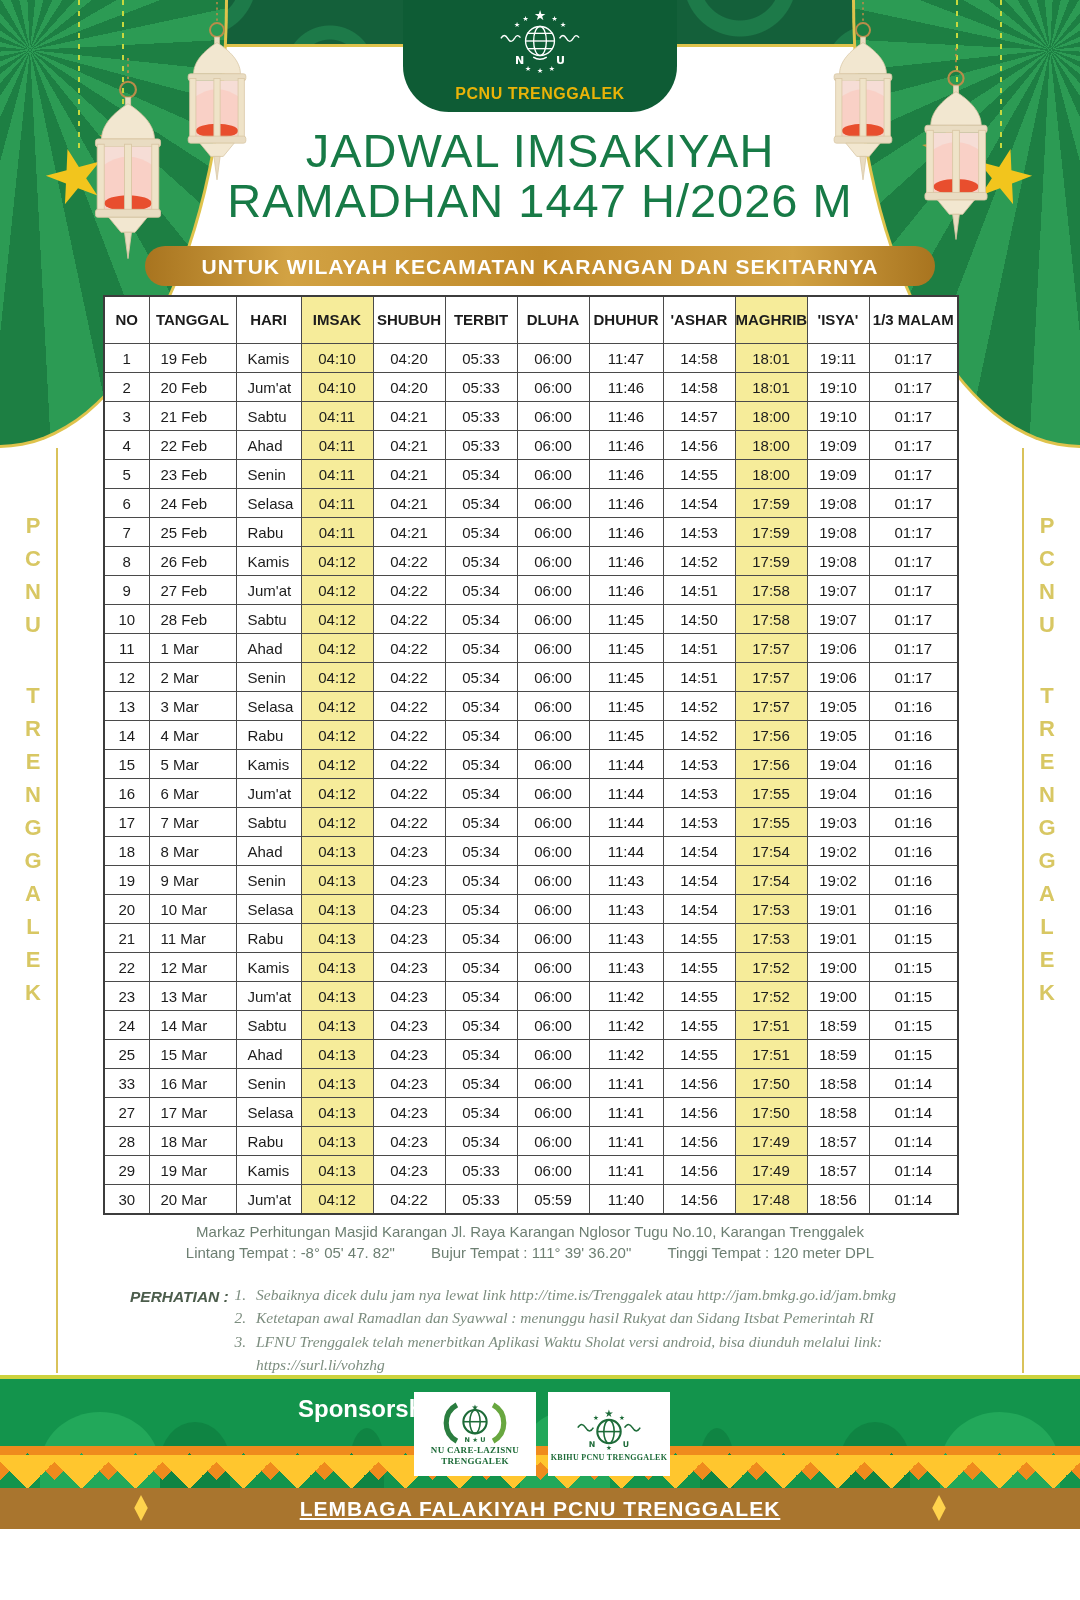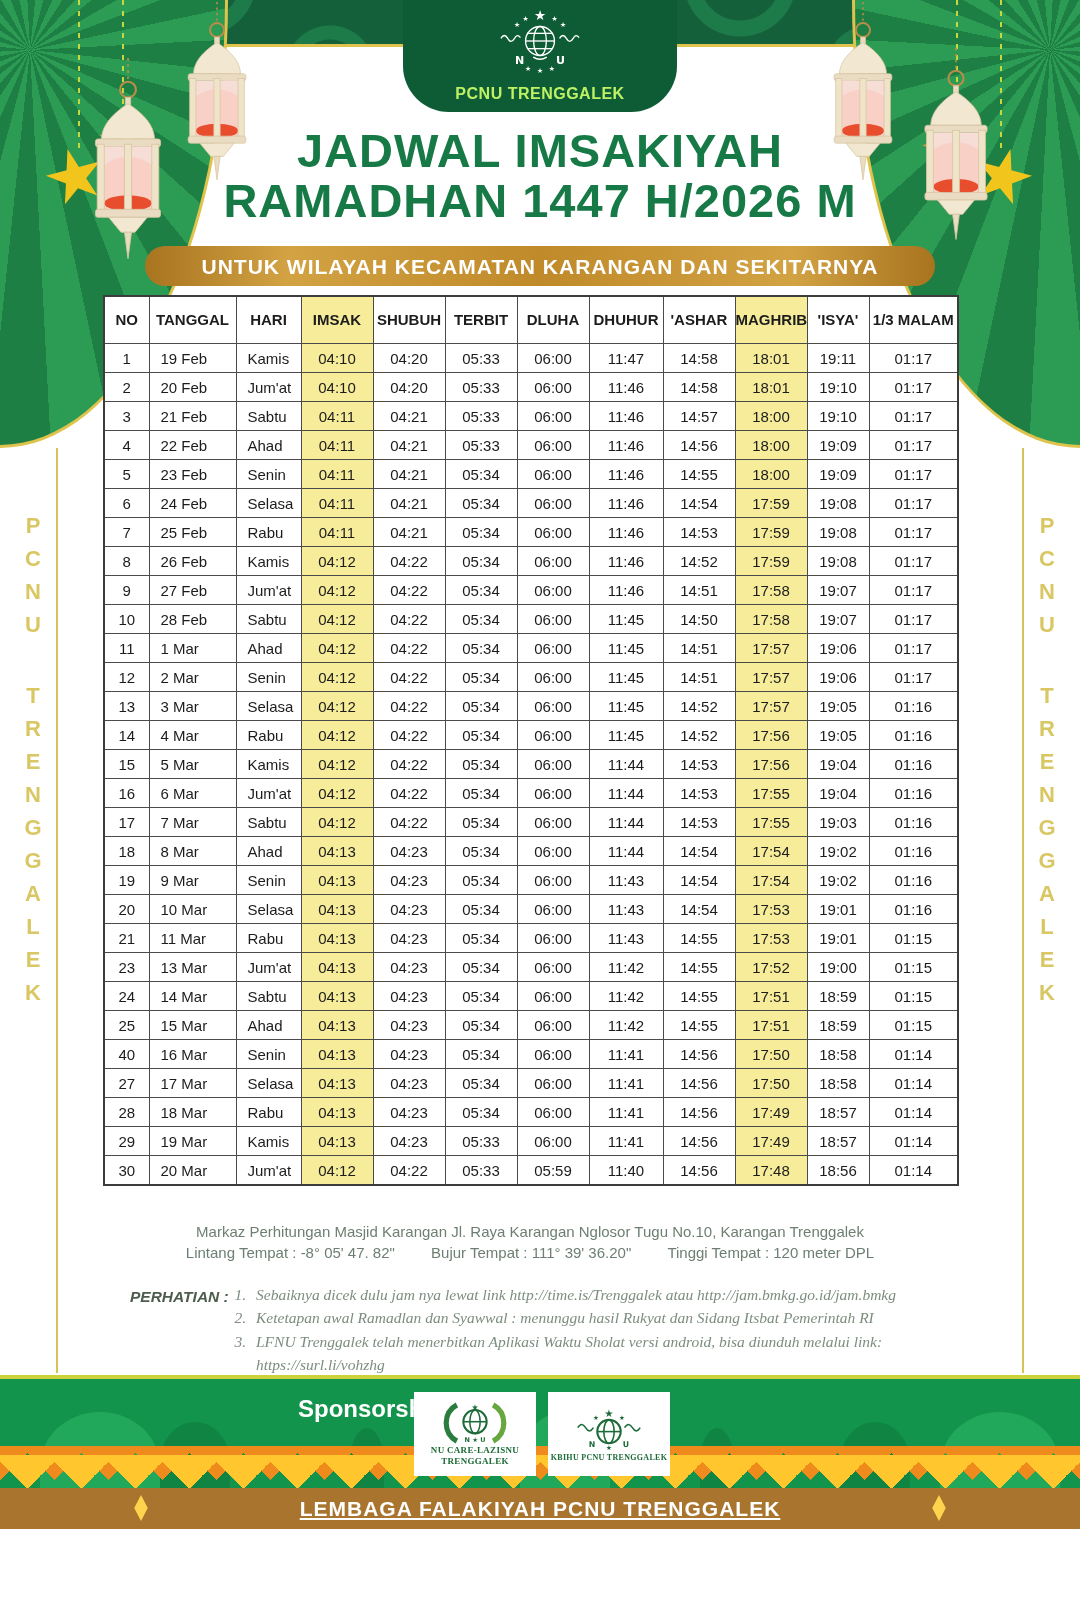--- a/index.html
+++ b/index.html
@@ -22,34 +22,34 @@
   .string{position:absolute;top:0;width:2px;z-index:5;
     background-image:repeating-linear-gradient(#c6d83f 0 5px, transparent 5px 11px);}
   .star{position:absolute;z-index:5;
     clip-path:polygon(50% 0%,61% 35%,98% 35%,68% 57%,79% 91%,50% 70%,21% 91%,32% 57%,2% 35%,39% 35%);}
 
   .lantern{position:absolute;z-index:5;}
   .lantern svg{display:block;}
 
   .badge{position:absolute;top:0;left:403px;width:274px;height:112px;background:#0e5c35;
     border-radius:0 0 46px 46px;z-index:6;text-align:center;}
-  .badge .org{position:absolute;bottom:9px;left:0;width:100%;color:#bef264;font-weight:bold;
+  .badge .org{position:absolute;bottom:9px;left:0;width:100%;color:#eab308;font-weight:bold;
     font-size:16px;letter-spacing:0.5px;}
 
   .side-line{position:absolute;top:448px;width:2px;height:925px;background:#d9c25a;z-index:2;}
   .side-line.left{left:56px;} .side-line.right{left:1022px;}
   .side-text{position:absolute;top:515px;width:42px;display:flex;flex-direction:column;align-items:center;
     color:#d8c763;font-weight:bold;font-size:22px;line-height:1;z-index:3;}
   .side-text.left{left:12px;} .side-text.right{left:1026px;}
   .side-text span{margin-bottom:11px;}
   .side-text span.word-gap{margin-top:38px;}
 
   
   .title{position:absolute;top:126px;left:110px;width:860px;text-align:center;z-index:4;
-    color:#177a46;font-weight:bold;font-size:47px;line-height:1.07;letter-spacing:1px;}
+    color:#177a46;font-weight:normal;font-size:47px;line-height:1.07;letter-spacing:1px;}
   .region{position:absolute;top:246px;left:145px;width:790px;height:40px;border-radius:22px;z-index:4;
     background:linear-gradient(90deg,#a8741f,#d2a243 18%,#c08a2a 50%,#d2a243 82%,#a8741f);
     color:#ffffff;font-weight:bold;font-size:21px;letter-spacing:1px;text-align:center;line-height:41px;}
 
   
   table.sched{position:absolute;top:295px;left:103px;width:854px;border-collapse:collapse;z-index:4;
     table-layout:fixed;border:2px solid #3c3c3c;background:#ffffff;}
   table.sched th,table.sched td{border:1px solid #4a4a4a;text-align:center;padding:0;
     font-size:15px;color:#1c1c1c;overflow:hidden;}
   table.sched th{height:46px;font-weight:bold;line-height:1.1;}
@@ -579,20 +579,34 @@
           <td>04:23</td>
           <td>05:34</td>
           <td>06:00</td>
           <td>11:43</td>
           <td>14:55</td>
           <td class="hl">17:53</td>
           <td>19:01</td>
           <td>01:15</td>
         </tr>
         <tr>
+          <td>22</td>
+          <td class="c-left">12 Mar</td>
+          <td class="c-left">Kamis</td>
+          <td class="hl">04:13</td>
+          <td>04:23</td>
+          <td>05:34</td>
+          <td>06:00</td>
+          <td>11:43</td>
+          <td>14:55</td>
+          <td class="hl">17:52</td>
+          <td>19:00</td>
+          <td>01:15</td>
+        </tr>
+        <tr>
           <td>23</td>
           <td class="c-left">13 Mar</td>
           <td class="c-left">Jum'at</td>
           <td class="hl">04:13</td>
           <td>04:23</td>
           <td>05:34</td>
           <td>06:00</td>
           <td>11:42</td>
           <td>14:55</td>
           <td class="hl">17:52</td>
@@ -621,21 +635,21 @@
           <td>04:23</td>
           <td>05:34</td>
           <td>06:00</td>
           <td>11:42</td>
           <td>14:55</td>
           <td class="hl">17:51</td>
           <td>18:59</td>
           <td>01:15</td>
         </tr>
         <tr>
-          <td>40</td>
+          <td>33</td>
           <td class="c-left">16 Mar</td>
           <td class="c-left">Senin</td>
           <td class="hl">04:13</td>
           <td>04:23</td>
           <td>05:34</td>
           <td>06:00</td>
           <td>11:41</td>
           <td>14:56</td>
           <td class="hl">17:50</td>
           <td>18:58</td>

